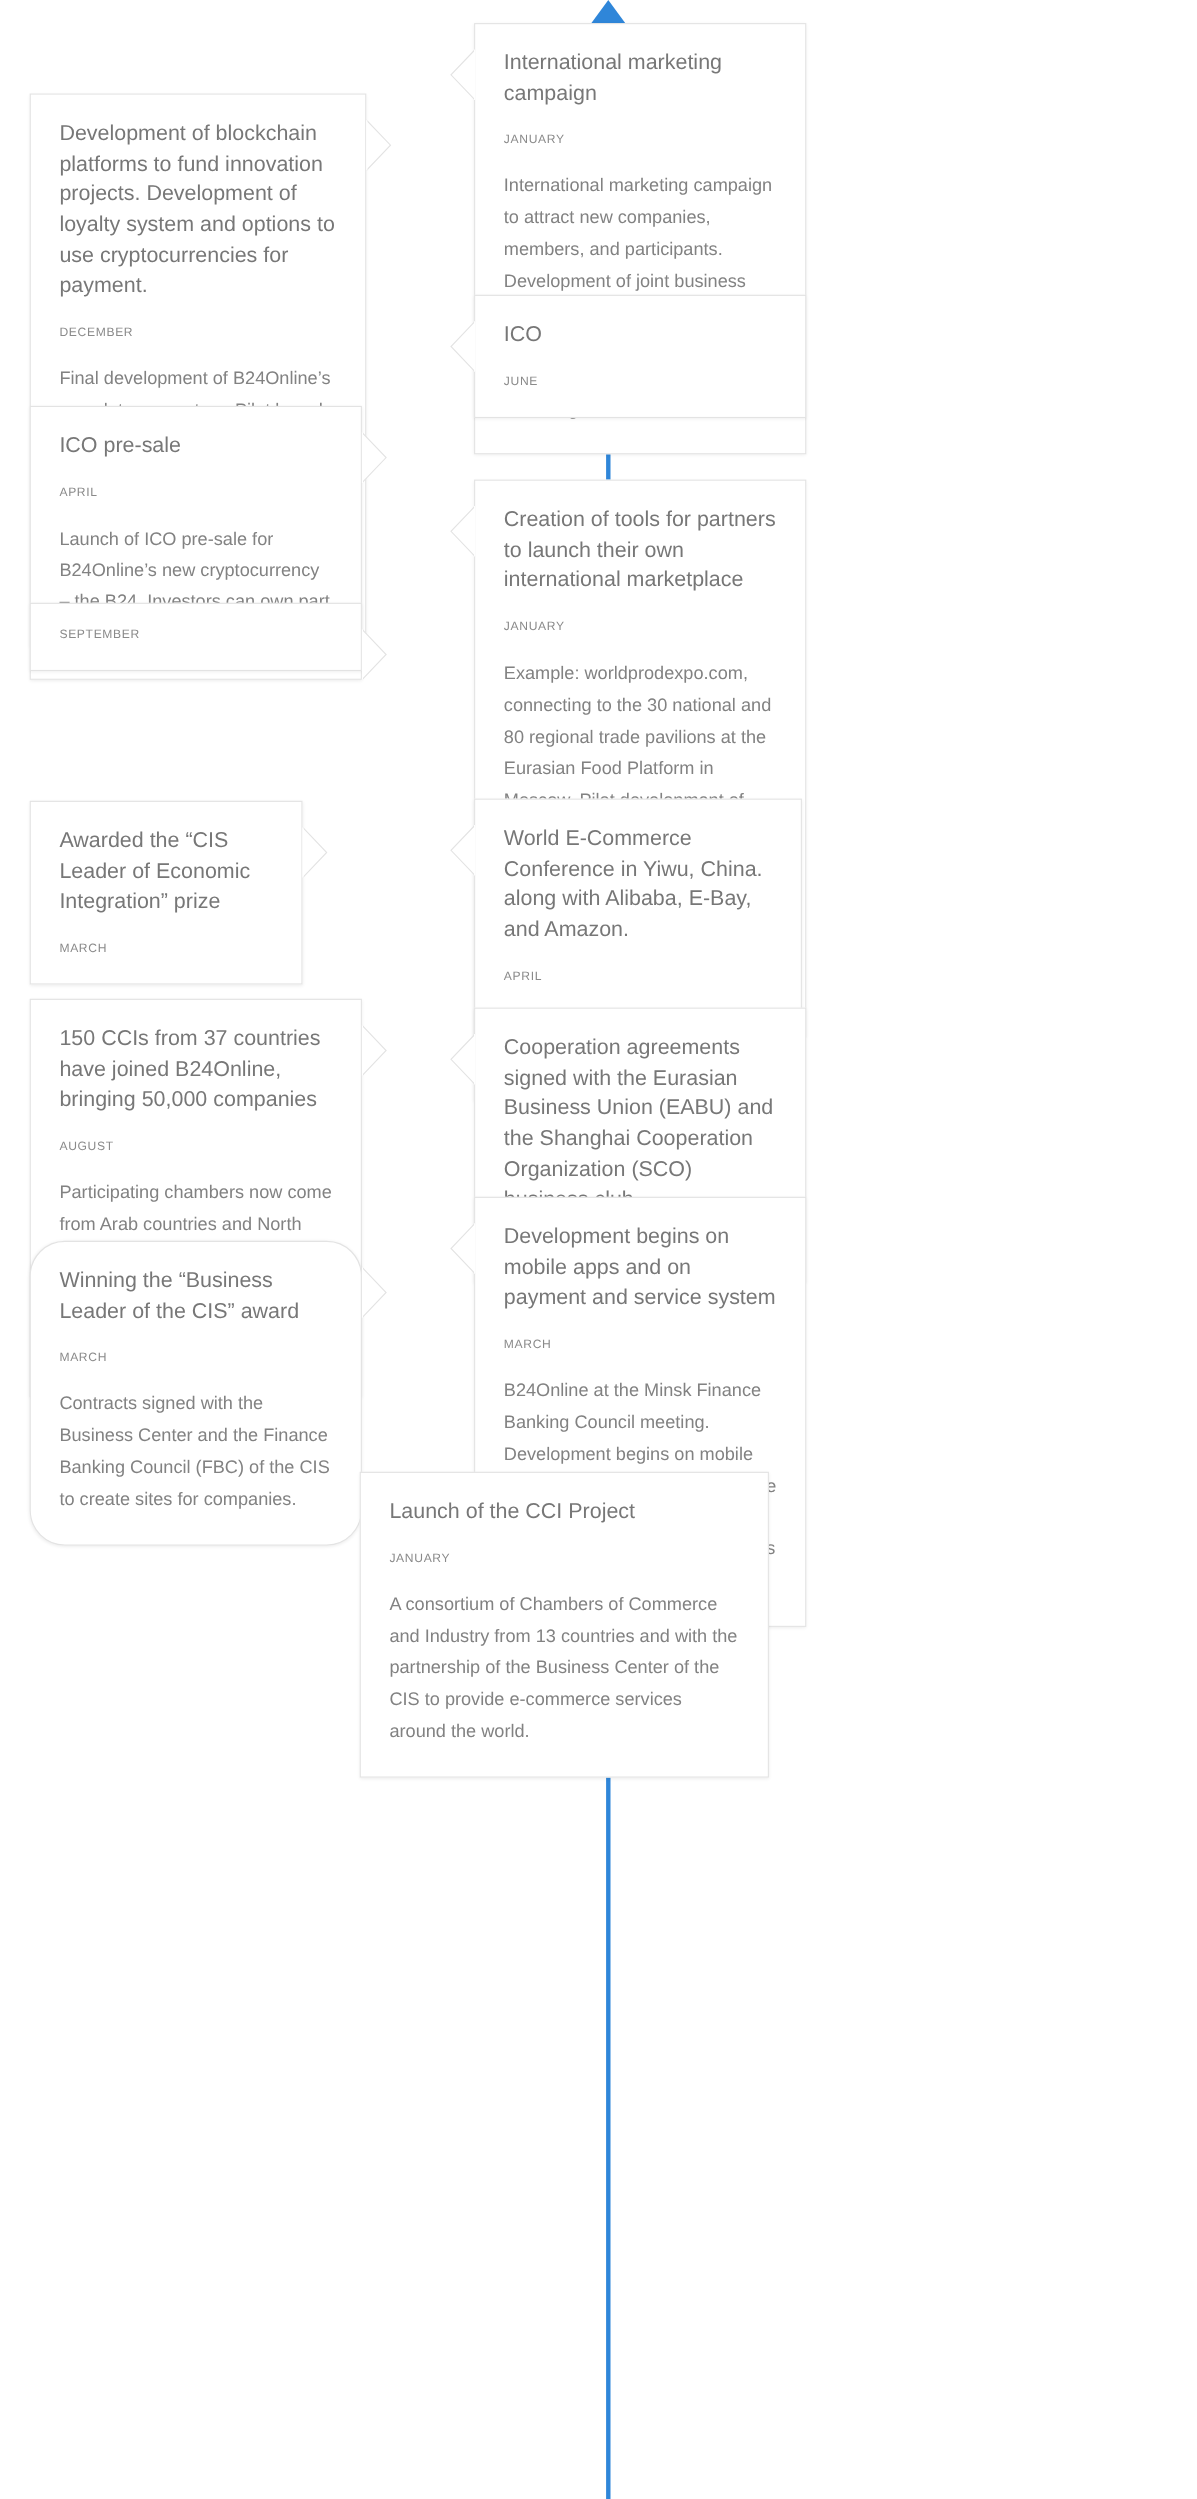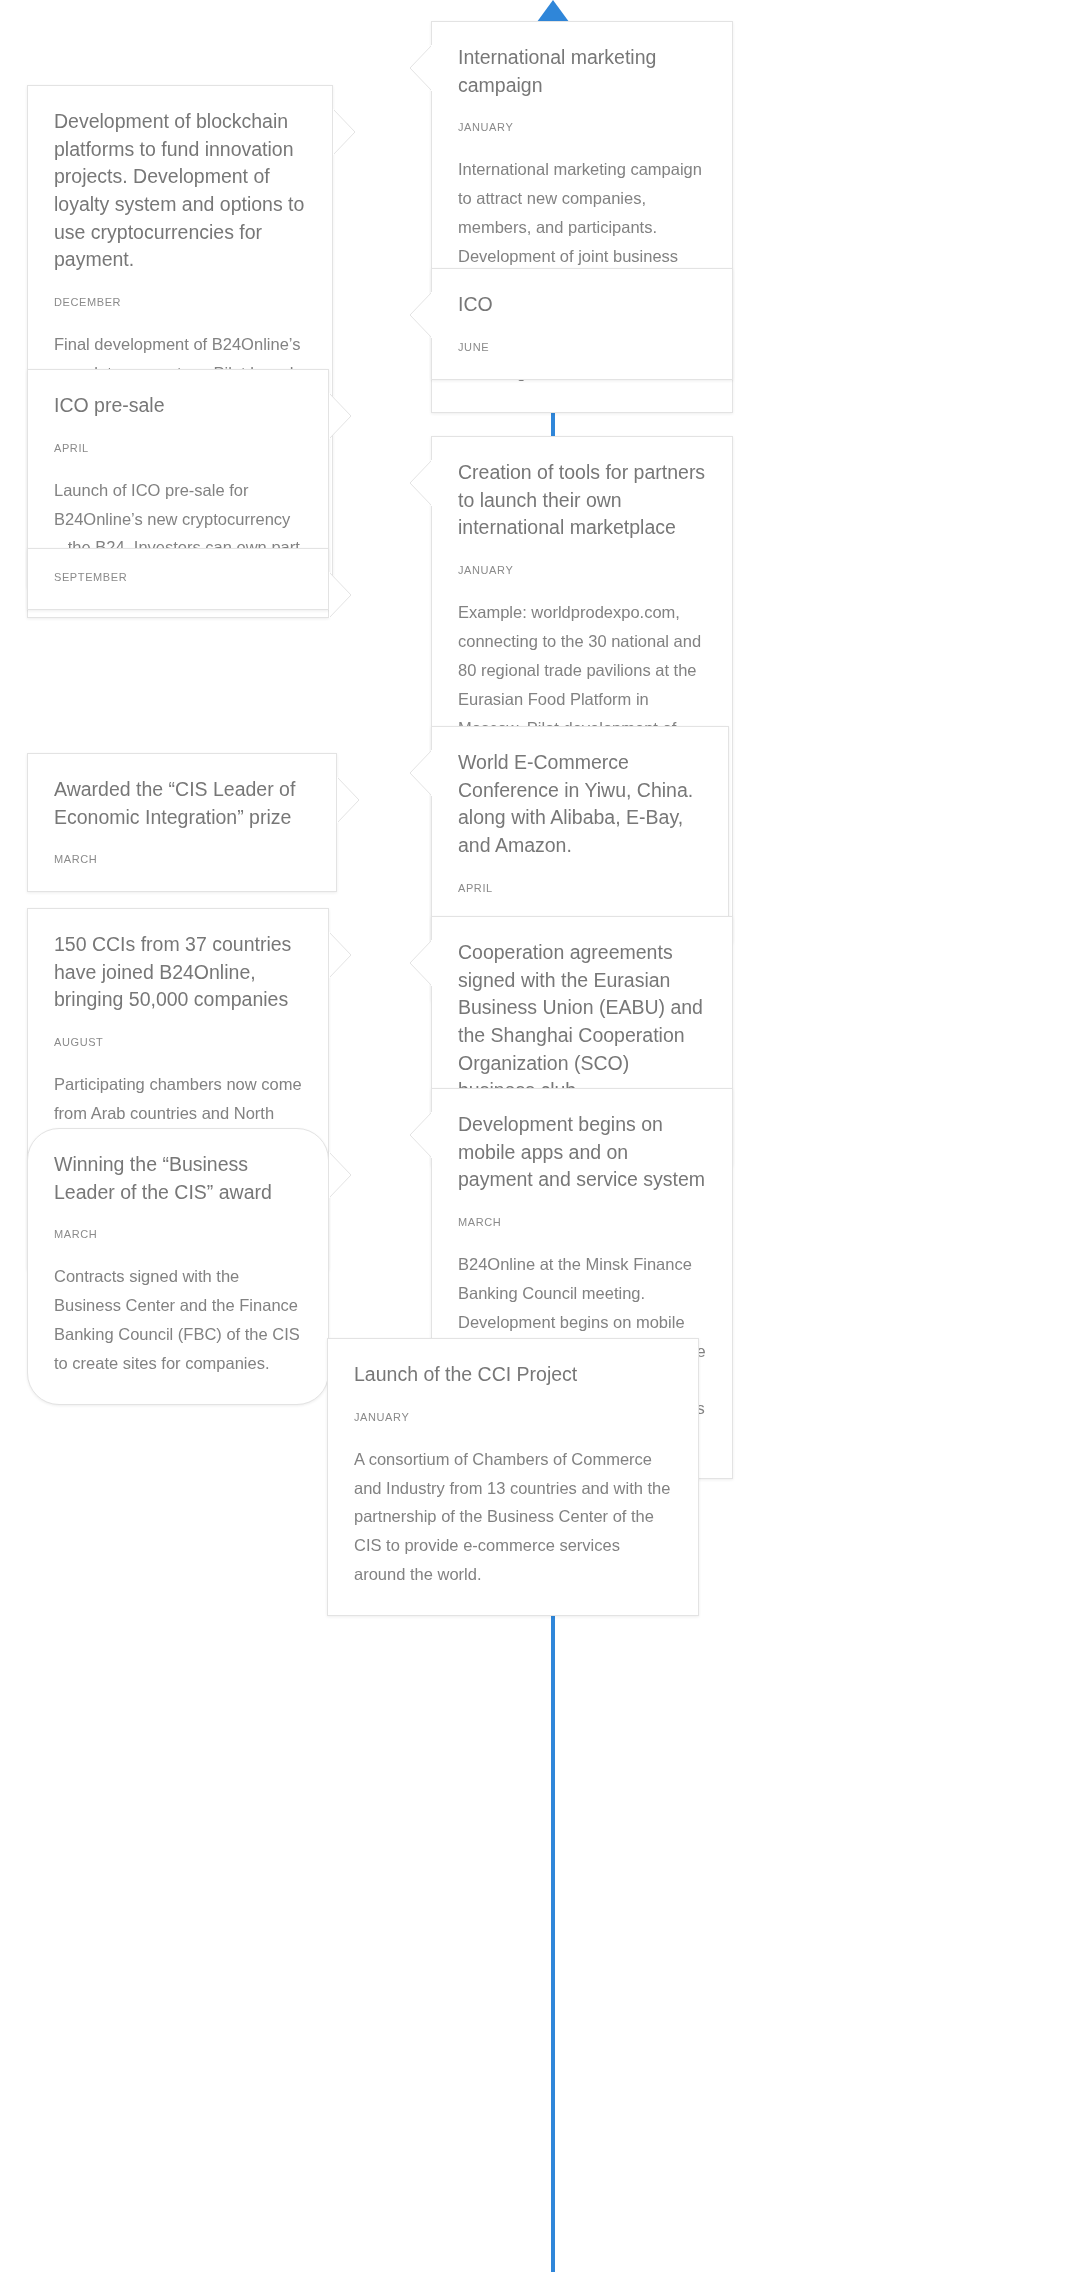--- a/index.html
+++ b/index.html
@@ -218,21 +218,21 @@
 <div class="card" style="left:27px; top:548px; width:302px;">
   <div class="notch left-card">
     <svg width="23" height="48" viewBox="0 0 23 48">
         <path d="M0 1 L22 24 L0 47" fill="#ffffff" stroke="#e3e3e3" stroke-width="1"></path>
         <path d="M0 1 L0 47" stroke="#ffffff" stroke-width="2"></path>
       </svg>
   </div>
   <p class="month">SEPTEMBER</p>
 </div>
 
-<div class="card" style="left:27px; top:728px; width:310px;margin-top:25px;">
+<div class="card" style="left:27px; top:728px; width:248px;">
   <div class="notch left-card">
     <svg width="23" height="48" viewBox="0 0 23 48">
         <path d="M0 1 L22 24 L0 47" fill="#ffffff" stroke="#e3e3e3" stroke-width="1"></path>
         <path d="M0 1 L0 47" stroke="#ffffff" stroke-width="2"></path>
       </svg>
   </div>
   <p class="title">Awarded the “CIS Leader of Economic Integration” prize</p>
   <p class="month">MARCH</p>
 </div>
 

